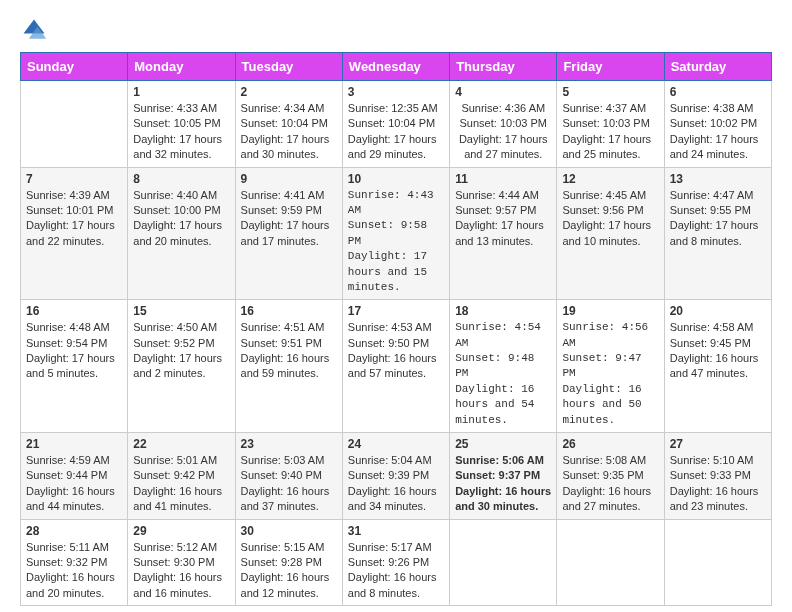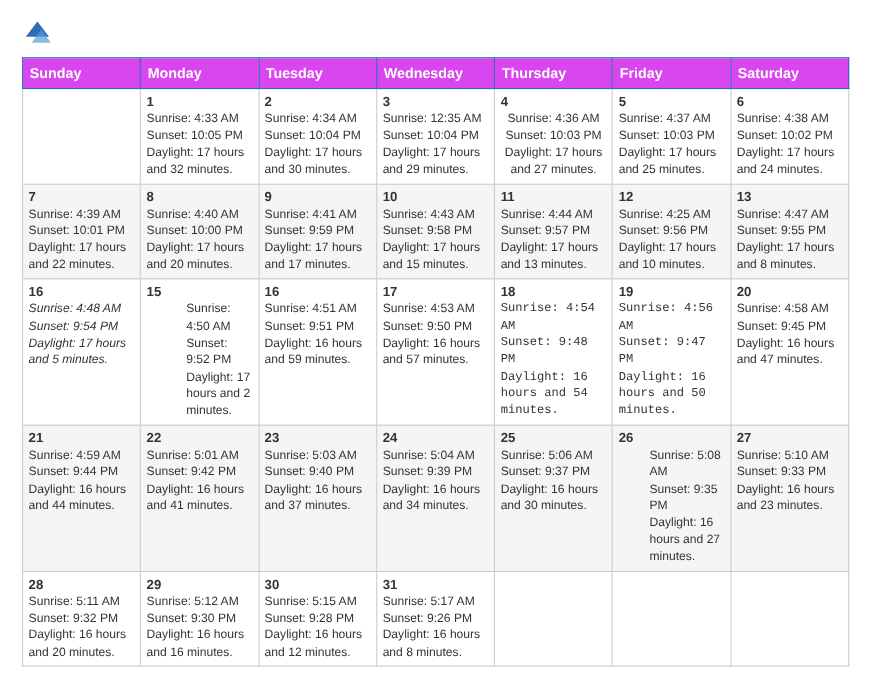--- a/index.html
+++ b/index.html
@@ -182,53 +182,53 @@
 Daylight: 17 hours and 20 minutes.</div>
         </td>
         <td>
           <span class="day-num">9</span>
           <div class="day-info" style="white-space: pre-line;">Sunrise: 4:41 AM
 Sunset: 9:59 PM
 Daylight: 17 hours and 17 minutes.</div>
         </td>
         <td>
           <span class="day-num">10</span>
-          <div class="day-info" style="white-space: pre-line;">Sunrise: 4:43 AM
+          <div class="day-info" style="white-space: pre-line; font-family: Liberation Mono, monospace;">Sunrise: 4:43 AM
 Sunset: 9:58 PM
 Daylight: 17 hours and 15 minutes.</div>
         </td>
         <td>
           <span class="day-num">11</span>
           <div class="day-info" style="white-space: pre-line;">Sunrise: 4:44 AM
 Sunset: 9:57 PM
 Daylight: 17 hours and 13 minutes.</div>
         </td>
         <td>
           <span class="day-num">12</span>
-          <div class="day-info" style="white-space: pre-line;">Sunrise: 4:25 AM
+          <div class="day-info" style="white-space: pre-line;">Sunrise: 4:45 AM
 Sunset: 9:56 PM
 Daylight: 17 hours and 10 minutes.</div>
         </td>
         <td>
           <span class="day-num">13</span>
           <div class="day-info" style="white-space: pre-line;">Sunrise: 4:47 AM
 Sunset: 9:55 PM
 Daylight: 17 hours and 8 minutes.</div>
         </td>
       </tr>
       <tr>
         <td>
           <span class="day-num">16</span>
-          <div class="day-info" style="white-space: pre-line; font-style: italic;">Sunrise: 4:48 AM
+          <div class="day-info" style="white-space: pre-line;">Sunrise: 4:48 AM
 Sunset: 9:54 PM
 Daylight: 17 hours and 5 minutes.</div>
         </td>
         <td>
           <span class="day-num">15</span>
-          <div class="day-info" style="white-space: pre-line; margin-left: 36px;">Sunrise: 4:50 AM
+          <div class="day-info" style="white-space: pre-line;">Sunrise: 4:50 AM
 Sunset: 9:52 PM
 Daylight: 17 hours and 2 minutes.</div>
         </td>
         <td>
           <span class="day-num">16</span>
           <div class="day-info" style="white-space: pre-line;">Sunrise: 4:51 AM
 Sunset: 9:51 PM
 Daylight: 16 hours and 59 minutes.</div>
         </td>
         <td>
@@ -276,27 +276,27 @@
 Daylight: 16 hours and 37 minutes.</div>
         </td>
         <td>
           <span class="day-num">24</span>
           <div class="day-info" style="white-space: pre-line;">Sunrise: 5:04 AM
 Sunset: 9:39 PM
 Daylight: 16 hours and 34 minutes.</div>
         </td>
         <td>
           <span class="day-num">25</span>
-          <div class="day-info" style="white-space: pre-line;">Sunrise: 5:06 AM
+          <div class="day-info" style="white-space: pre-line; font-weight: bold;">Sunrise: 5:06 AM
 Sunset: 9:37 PM
 Daylight: 16 hours and 30 minutes.</div>
         </td>
         <td>
           <span class="day-num">26</span>
-          <div class="day-info" style="white-space: pre-line; margin-left: 28px;">Sunrise: 5:08 AM
+          <div class="day-info" style="white-space: pre-line;">Sunrise: 5:08 AM
 Sunset: 9:35 PM
 Daylight: 16 hours and 27 minutes.</div>
         </td>
         <td>
           <span class="day-num">27</span>
           <div class="day-info" style="white-space: pre-line;">Sunrise: 5:10 AM
 Sunset: 9:33 PM
 Daylight: 16 hours and 23 minutes.</div>
         </td>
       </tr>

